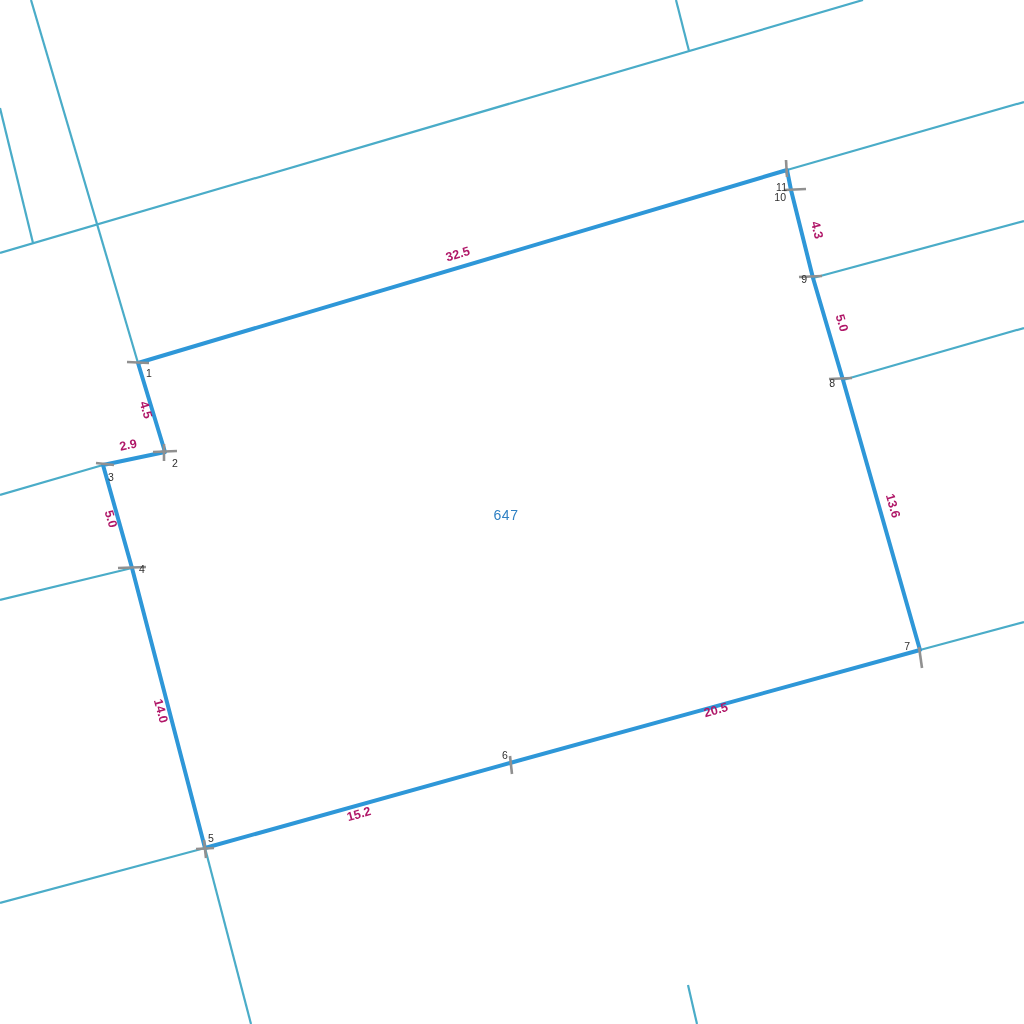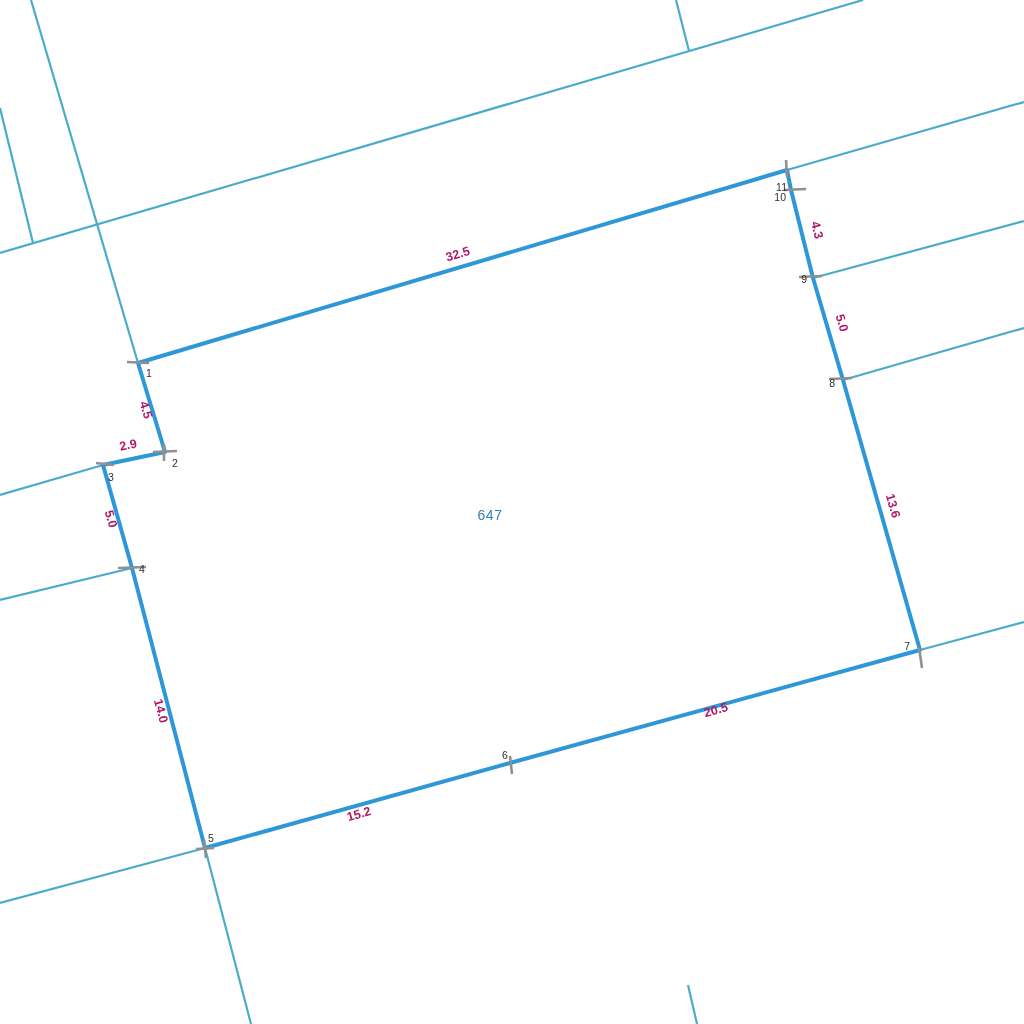--- a/index.html
+++ b/index.html
@@ -68,14 +68,14 @@
       <text x="813" y="231" fill="#b01768" font-size="12.5" font-weight="bold" font-family="&quot;Liberation Sans&quot;, sans-serif" text-anchor="middle" transform="rotate(76 813 231)">4.3</text>
       <text x="838" y="324" fill="#b01768" font-size="12.5" font-weight="bold" font-family="&quot;Liberation Sans&quot;, sans-serif" text-anchor="middle" transform="rotate(74 838 324)">5.0</text>
       <text x="889" y="507" fill="#b01768" font-size="12.5" font-weight="bold" font-family="&quot;Liberation Sans&quot;, sans-serif" text-anchor="middle" transform="rotate(74 889 507)">13.6</text>
       <text x="717" y="714" fill="#b01768" font-size="12.5" font-weight="bold" font-family="&quot;Liberation Sans&quot;, sans-serif" text-anchor="middle" transform="rotate(-15.4 717 714)">20.5</text>
       <text x="360" y="818" fill="#b01768" font-size="12.5" font-weight="bold" font-family="&quot;Liberation Sans&quot;, sans-serif" text-anchor="middle" transform="rotate(-15.6 360 818)">15.2</text>
       <text x="157" y="712" fill="#b01768" font-size="12.5" font-weight="bold" font-family="&quot;Liberation Sans&quot;, sans-serif" text-anchor="middle" transform="rotate(75 157 712)">14.0</text>
       <text x="107" y="520" fill="#b01768" font-size="12.5" font-weight="bold" font-family="&quot;Liberation Sans&quot;, sans-serif" text-anchor="middle" transform="rotate(74 107 520)">5.0</text>
       <text x="129" y="449" fill="#b01768" font-size="12.5" font-weight="bold" font-family="&quot;Liberation Sans&quot;, sans-serif" text-anchor="middle" transform="rotate(-12 129 449)">2.9</text>
       <text x="142" y="411" fill="#b01768" font-size="12.5" font-weight="bold" font-family="&quot;Liberation Sans&quot;, sans-serif" text-anchor="middle" transform="rotate(73 142 411)">4.5</text>
     </svg>
-  <div id="parcel-number" style="left: 490px; top: 515px; color: rgb(47, 128, 195);">647</div>
+  <div id="parcel-number" style="left: 506px; top: 515px; color: rgb(47, 128, 195);">647</div>
 </div>
 
 </body></html>

